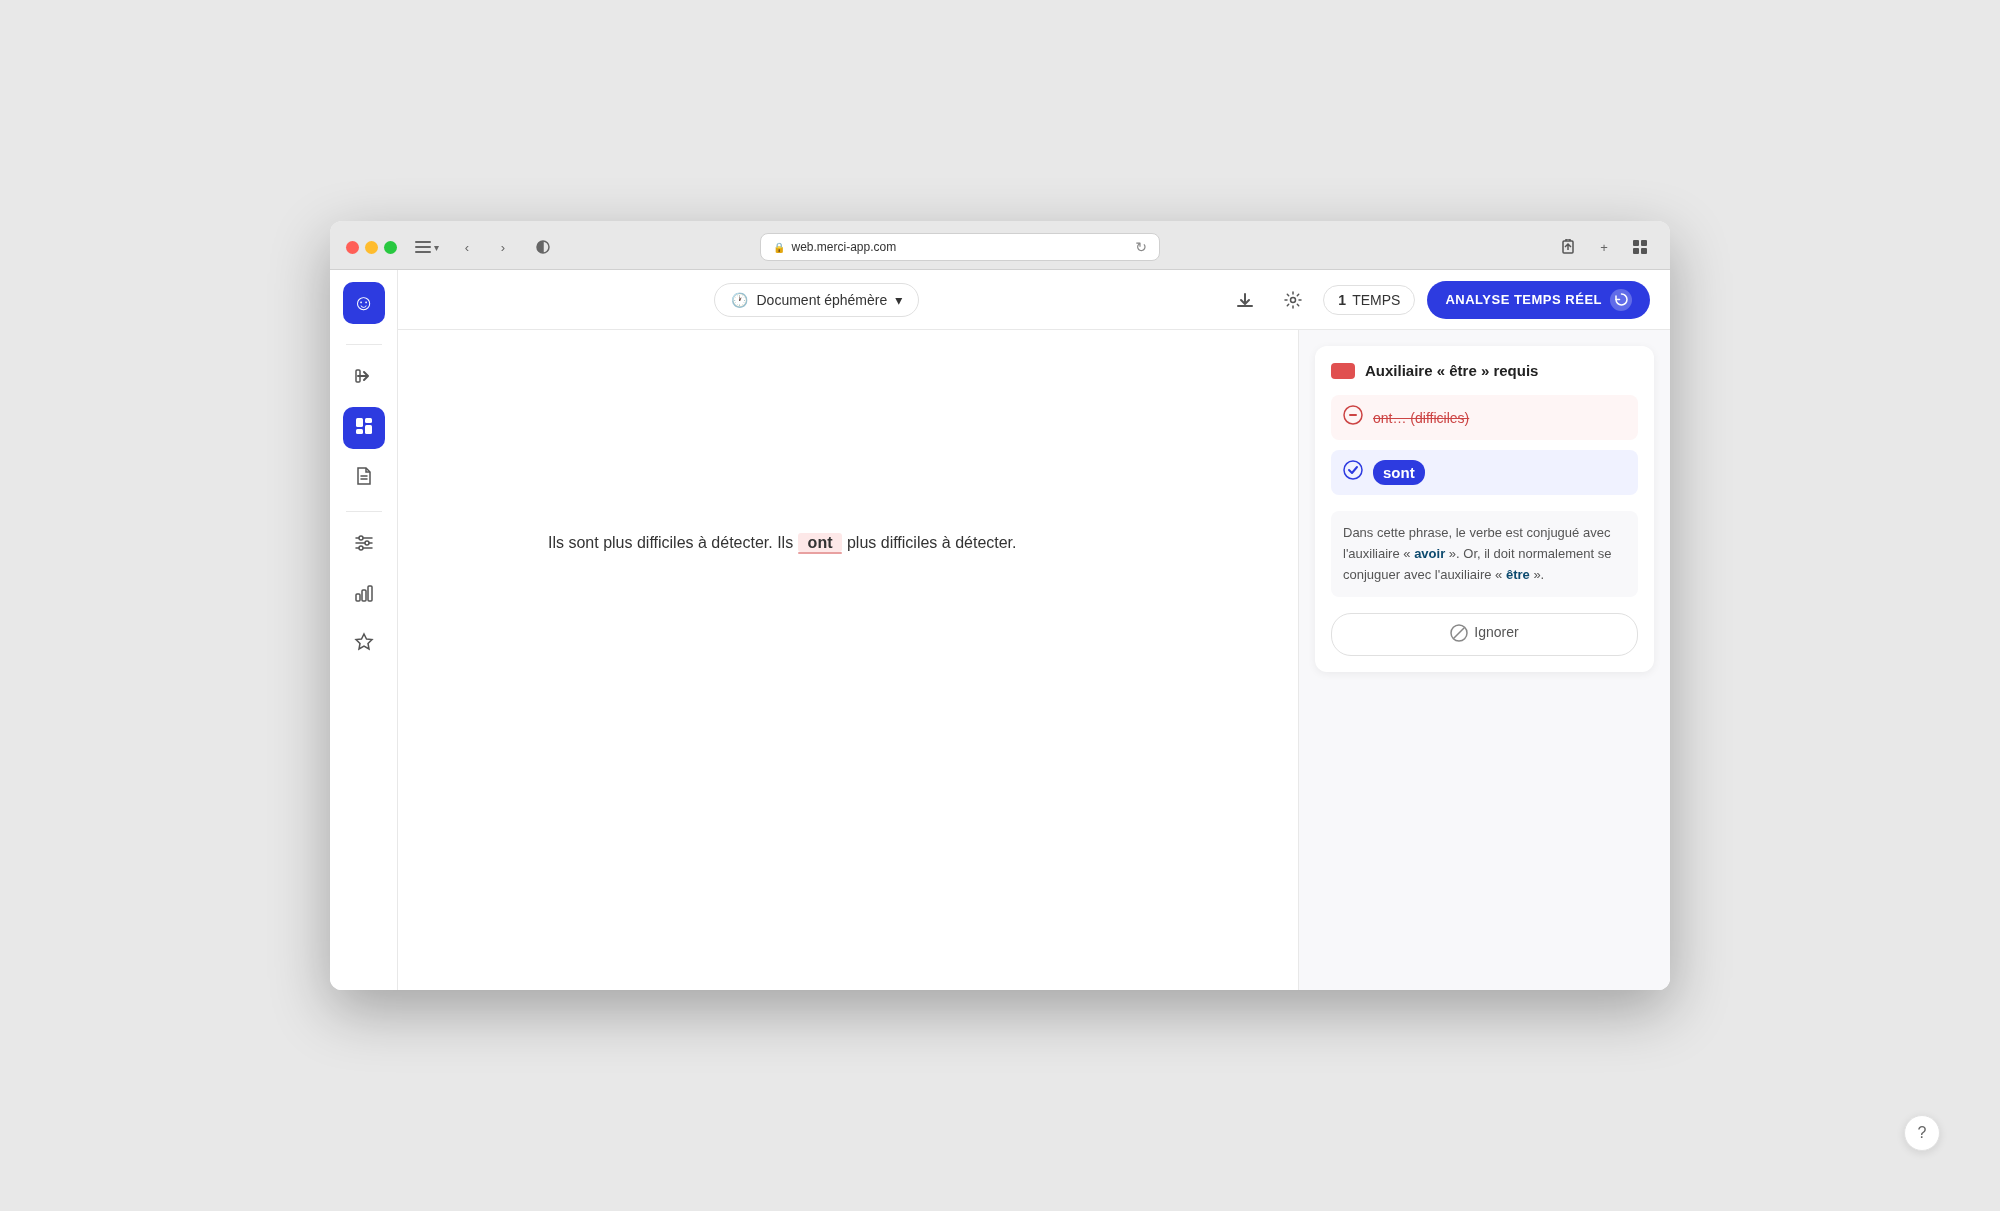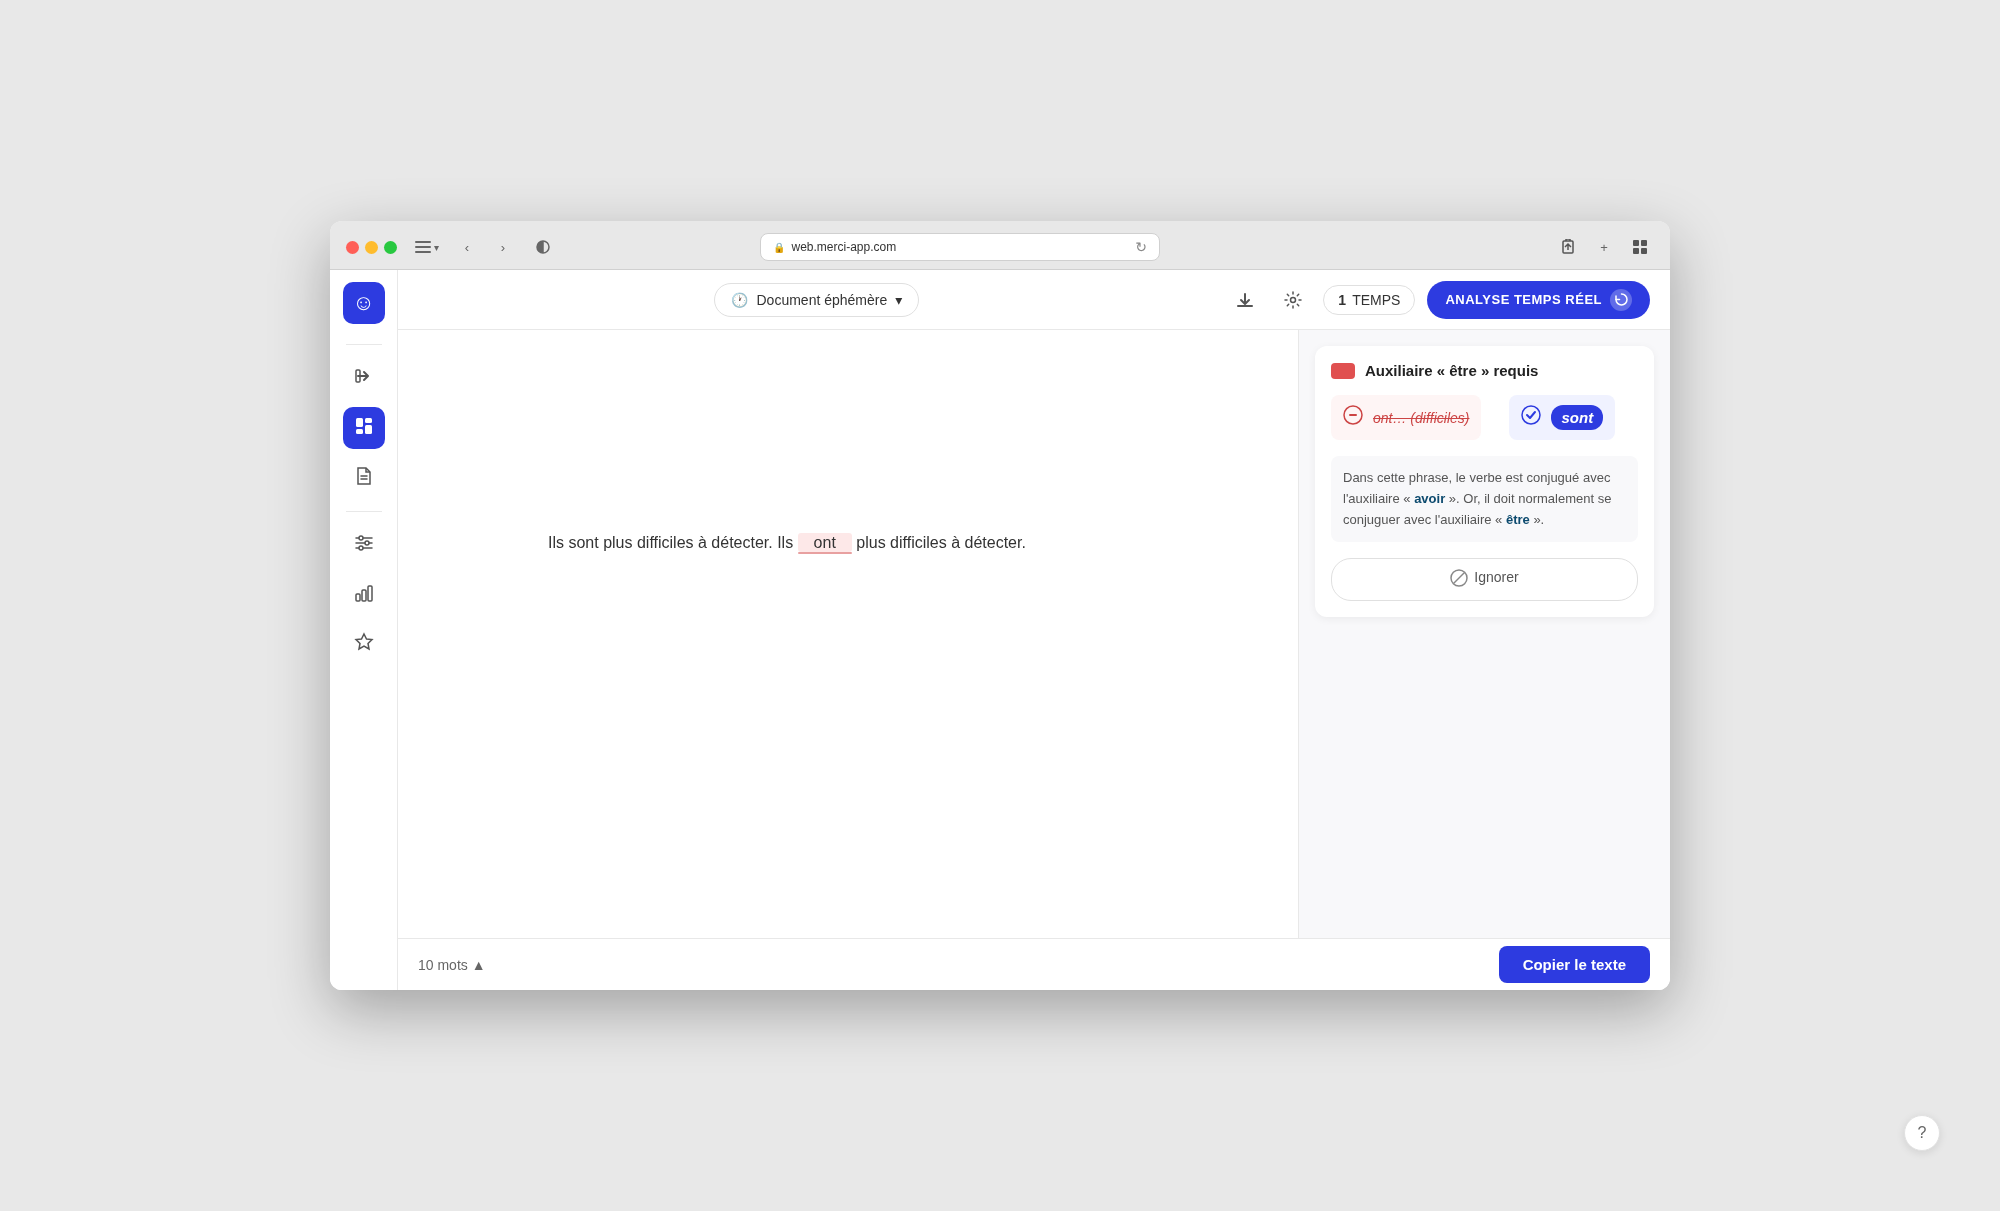--- a/index.html
+++ b/index.html
@@ -307,22 +307,23 @@
       bottom: -2px;
       left: 0;
       right: 0;
       height: 2px;
       background: #e8a0a0;
       border-radius: 1px;
     }
 
     .word-highlight {
       background: #fde8e8;
-      padding: 1px 16px;
+      padding: 1px 10px;
       border-radius: 3px;
+      font-weight: bold;
     }
 
     
     .bottom-bar {
       height: 52px;
       border-top: 1px solid #e8e8e8;
       display: flex;
       align-items: center;
       padding: 0 20px;
       background: white;
@@ -380,24 +381,23 @@
     }
 
     .correction-title {
       font-size: 15px;
       font-weight: 700;
       color: #222;
     }
 
     .correction-options {
       display: flex;
-      flex-direction: row;
-      gap: 28px;
+      flex-direction: column;
+      gap: 10px;
       margin-bottom: 16px;
-      font-style: italic;
     }
 
     .option-wrong {
       display: flex;
       align-items: center;
       gap: 10px;
       padding: 10px 12px;
       background: #fef5f5;
       border-radius: 8px;
       font-size: 14px;
@@ -711,29 +711,20 @@
                 </svg>
               </span>
               <span>Ignorer</span>
             </button>
 
           </div>
         </div>
 
       </div>
 
-      <div class="bottom-bar">
-        <div class="word-count">
-          <span>10 mots</span>
-          <span>▲</span>
-        </div>
-        <button class="copy-btn">
-          <span>Copier le texte</span>
-        </button>
-      </div>
 
     </div>
   </div>
 </div>
 
 <div class="help-btn">
   <span>?</span>
 </div>
 
 </body></html>

